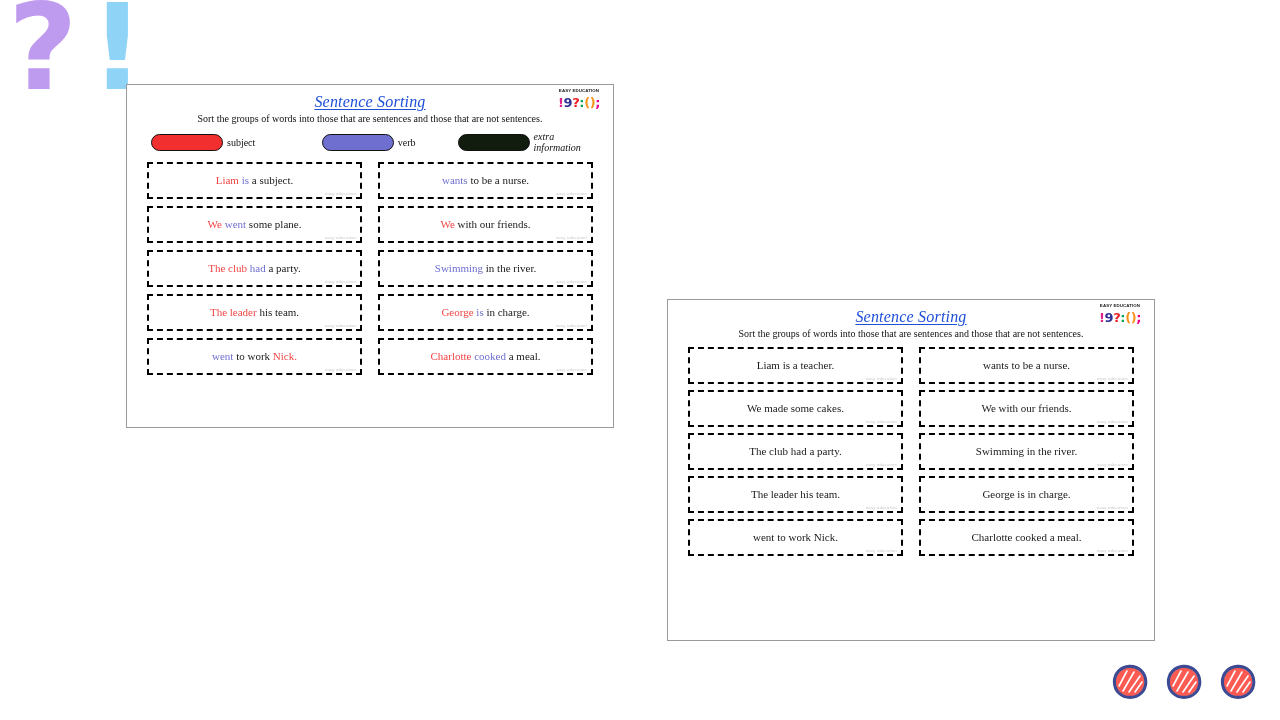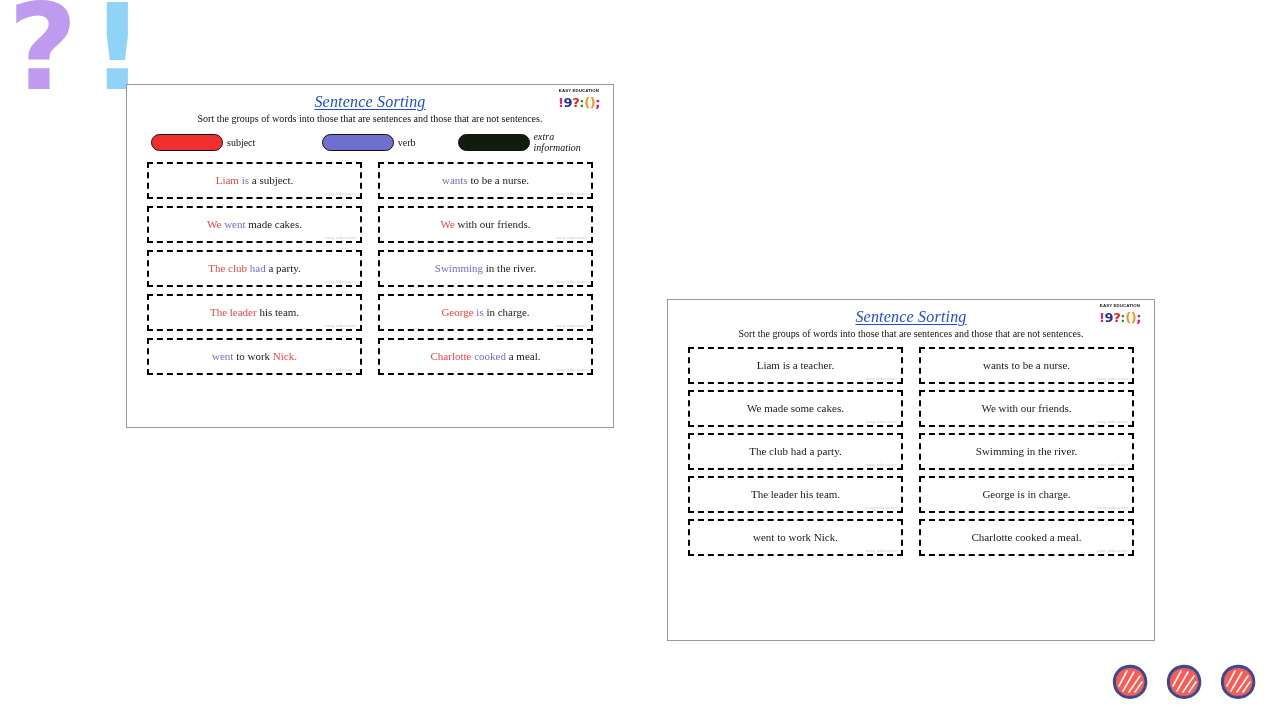--- a/index.html
+++ b/index.html
@@ -221,21 +221,21 @@
     <div class="cards" id="cards-a">
         <div class="card">
           <div class="card-text"><span class="w w-subject">Liam </span><span class="w w-verb">is </span><span class="w w-extra">a subject.</span></div>
           <span class="watermark">easy education</span>
         </div>
         <div class="card">
           <div class="card-text"><span class="w w-verb">wants </span><span class="w w-extra">to be a nurse.</span></div>
           <span class="watermark">easy education</span>
         </div>
         <div class="card">
-          <div class="card-text"><span class="w w-subject">We </span><span class="w w-verb">went </span><span class="w w-extra">made cakes.</span></div>
+          <div class="card-text"><span class="w w-subject">We </span><span class="w w-verb">went </span><span class="w w-extra">some plane.</span></div>
           <span class="watermark">easy education</span>
         </div>
         <div class="card">
           <div class="card-text"><span class="w w-subject">We </span><span class="w w-extra">with our friends.</span></div>
           <span class="watermark">easy education</span>
         </div>
         <div class="card">
           <div class="card-text"><span class="w w-subject">The club </span><span class="w w-verb">had </span><span class="w w-extra">a party.</span></div>
           <span class="watermark">easy education</span>
         </div>

